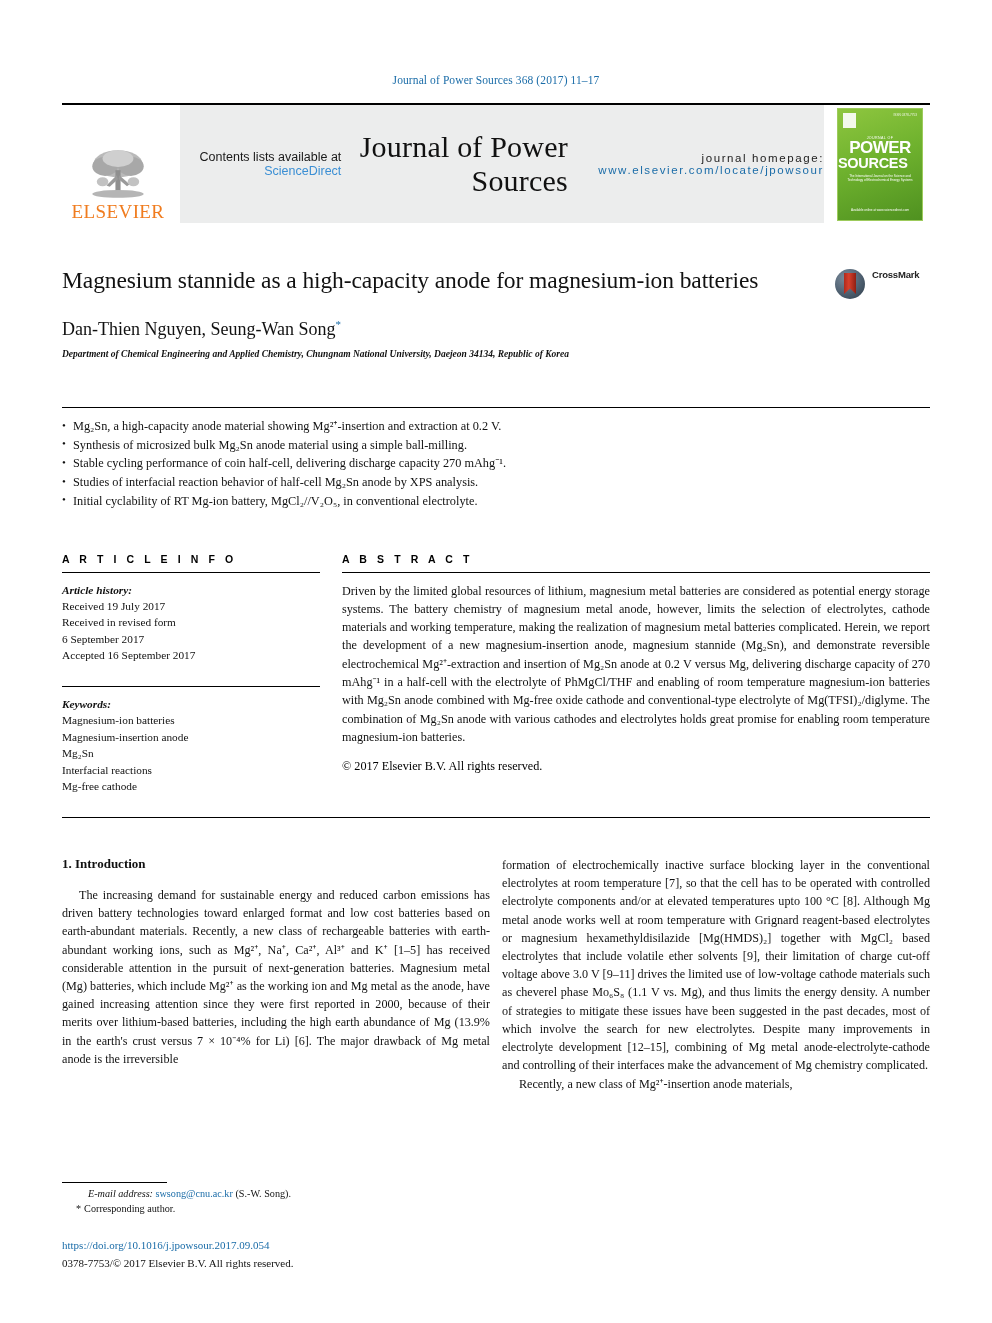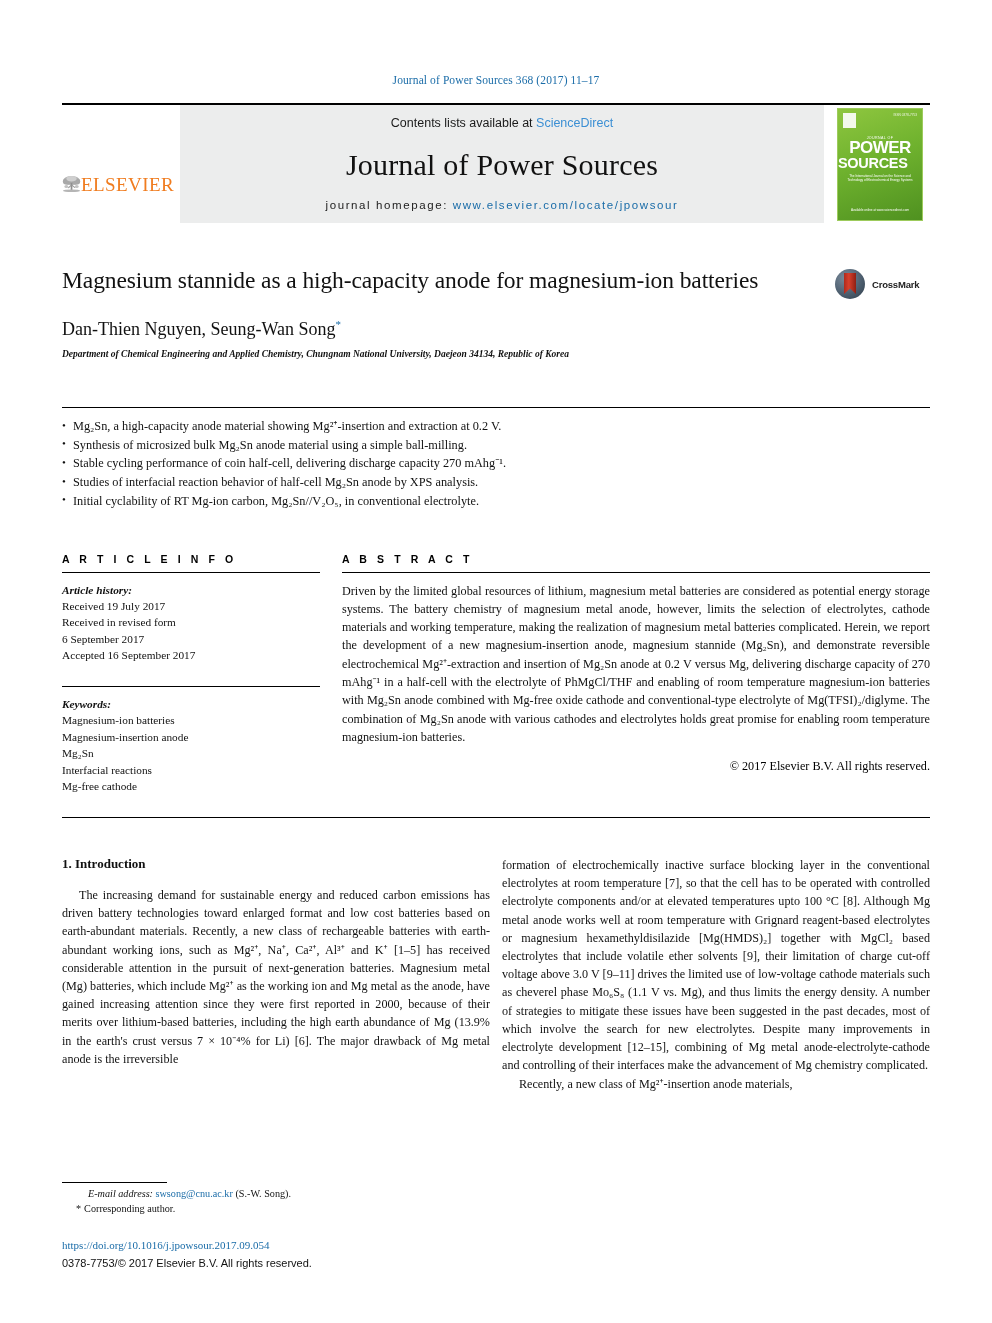--- a/index.html
+++ b/index.html
@@ -38,21 +38,21 @@
     margin-top: 17px;
     border-top: 2.5px solid #000;
     display: flex;
     align-items: stretch;
     height: 118px;
   }
   .elsevier-block {
     width: 112px;
     flex: 0 0 112px;
     display: flex;
-    flex-direction: row;
+    flex-direction: column;
     align-items: center;
     justify-content: flex-end;
     padding-bottom: 2px;
     margin-top: 42px;
   }
   .tree-svg { display:block; }
   .elsevier-word {
     font-family: "Liberation Serif", serif;
     font-size: 19px;
     letter-spacing: 0.4px;
@@ -60,25 +60,26 @@
     line-height: 1;
     margin-top: 1px;
     font-weight: 400;
   }
   .journal-band {
     flex: 1 1 auto;
     background: #eceded;
     margin-left: 6px;
     margin-right: 6px;
     display: flex;
-    flex-direction: column;
+    flex-direction: row;
     justify-content: space-between;
     align-items: center;
     padding: 11px 0 12px 0;
     box-sizing: border-box;
+    text-align: right;
   }
   .contents-line {
     font-size: 12.5px;
     font-family: "Liberation Sans", sans-serif;
     color: #1a1a1a;
   }
   .contents-line .sd {
     color: #3b8fd4;
   }
   .journal-title {
@@ -176,21 +177,20 @@
     font-family: "Liberation Serif", serif;
     font-style: italic;
     font-size: 9.5px;
     margin-top: 9px;
     color: #111;
     font-weight: bold;
   }
   .crossmark {
     flex: 0 0 95px;
     display: flex;
-    align-items: center;
     gap: 7px;
     padding-top: 4px;
   }
   .cm-badge {
     width: 30px; height: 30px;
     border-radius: 50%;
     background: radial-gradient(circle at 35% 30%, #7b8c9c 0%, #4a5b6b 60%, #2e3b47 100%);
     position: relative;
     flex: 0 0 30px;
   }
@@ -256,21 +256,21 @@
   .abs-body {
     margin-top: 9px;
     font-family: "Liberation Serif", serif;
     font-size: 12.2px;
     line-height: 1.5;
     text-align: justify;
     color: #111;
   }
   .abs-copy {
     margin-top: 13px;
-    text-align: right;
+    text-align: left;
     font-family: "Liberation Serif", serif;
     font-size: 12.2px;
   }
 
   .main-rule { border-top: 1.6px solid #000; margin-top: 22px; }
 
   
   .body-cols {
     margin-top: 38px;
     display: flex;
@@ -314,21 +314,21 @@
   .fn-link { color: #1a6ca8; }
   .doi-block { margin-top: 20px; }
   .doi-link {
     display:block;
     color: #1a6ca8;
     font-family: "Liberation Serif", serif;
     font-size: 11px;
     line-height: 1.5;
   }
   .issn-line {
-    font-family: Liberation Sans, sans-serif;
+    font-family: Liberation Serif, serif;
     font-size: 11px;
     color: #111;
   }
   sub, sup { font-size: 0.72em; }
 </style>
 </head>
 <body>
 
 <div class="page">
 
@@ -394,21 +394,21 @@
     </div>
   </div>
 
   <div class="highlights">
     <div class="rule-thick"></div>
     <ul class="hl-list">
       <li>Mg₂Sn, a high-capacity anode material showing Mg²⁺-insertion and extraction at 0.2 V.</li>
       <li>Synthesis of microsized bulk Mg₂Sn anode material using a simple ball-milling.</li>
       <li>Stable cycling performance of coin half-cell, delivering discharge capacity 270 mAhg⁻¹.</li>
       <li>Studies of interfacial reaction behavior of half-cell Mg₂Sn anode by XPS analysis.</li>
-      <li>Initial cyclability of RT Mg-ion carbon, Mg₂Sn//V₂O₅, in conventional electrolyte.</li>
+      <li>Initial cyclability of RT Mg-ion battery, MgCl₂//V₂O₅, in conventional electrolyte.</li>
     </ul>
   </div>
 
   <div class="info-abs">
 
     <div class="col-info">
       <div class="sec-head">A R T I C L E   I N F O</div>
       <div class="rule-thin"></div>
       <div class="ai-body">
         <span class="lbl">Article history:</span>

